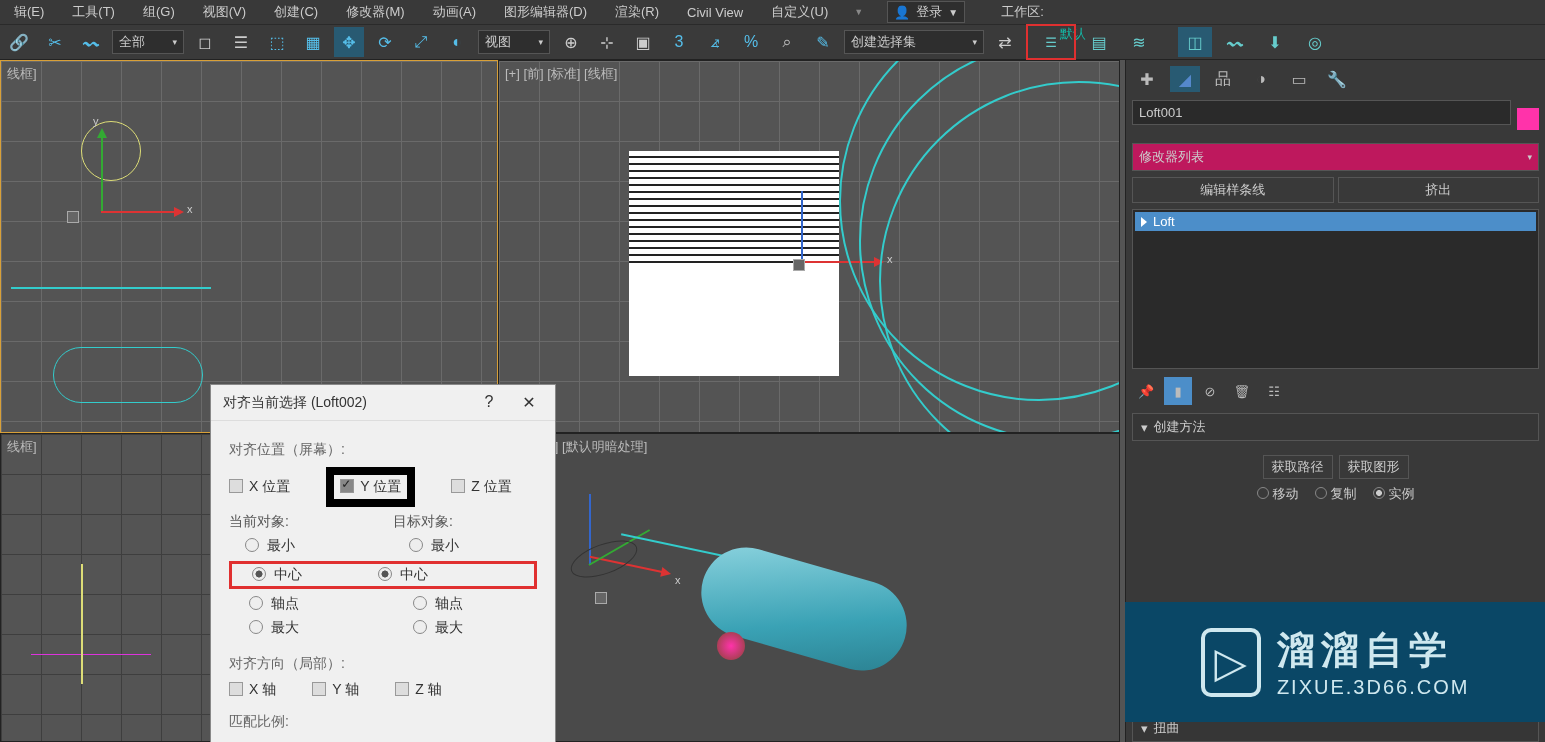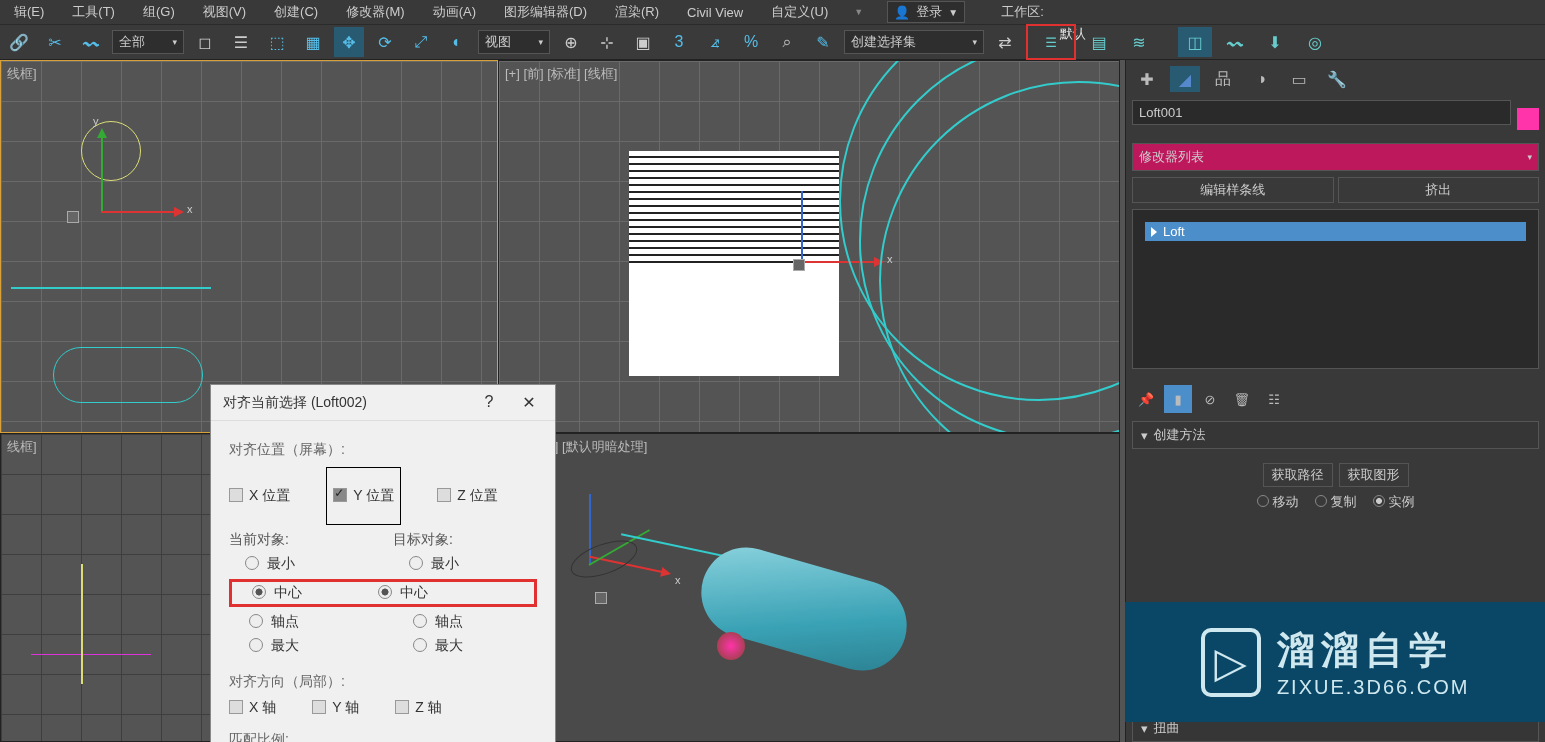--- a/index.html
+++ b/index.html
@@ -24,21 +24,21 @@
 .menu-item { color: #ccc; padding: 2px 6px; white-space: nowrap; }
 .menu-dropdown-arrow { font-size: 9px; color: #888; margin-left: 4px; }
 .login-area {
   display: flex; align-items: center;
   background: #2e2e2e;
   border: 1px solid #555; padding: 1px 6px;
   gap: 6px;
   margin-left: 8px;
 }
 .workspace-label { margin-left: 20px; }
-.workspace-value { color: #e5e5e5; margin-top: 44px; }
+.workspace-value { color: #14b8a6; margin-top: 44px; }
 
 
 .toolbar {
   display: flex; align-items: center;
   height: 36px;
   background: #3a3a3a;
   border-top: 1px solid #2a2a2a;
   border-bottom: 1px solid #222;
   gap: 6px;
   padding: 0 4px;
@@ -148,21 +148,21 @@
 }
 .dlg-checkbox.checked { background:#888; position:relative;}
 .dlg-checkbox.checked::after{content:"✓";position:absolute;left:0;top:-3px;font-size:12px;color:#222;}
 .dlg-radio {
   width:14px;height:14px;display:inline-block;border-radius:50%;
   border:1px solid #888;background:#eee;margin-right:8px;vertical-align:-2px;
 }
 .dlg-radio.checked{background: radial-gradient(#555 0 38%, #eee 45% 100%);}
 .dlg-col { flex: 0 0 140px; }
 .dlg-col-title { color:#555; margin-bottom:6px; }
-.red-box { border: 1px solid #000000; padding: 19px 6px; display:inline-block; }
+.red-box { border: 8px solid #000000; padding: 3px 6px; display:inline-block; }
 .red-box-row { border: 3px solid #e03030; padding: 2px 4px; display:flex; gap:48px;}
 
 
 .right-panel {
   width: 420px;
   background: #393939;
   border-left: 1px solid #222;
   padding: 6px;
   position: relative;
 }
@@ -179,22 +179,22 @@
 }
 .name-row{display:flex;gap:6px;align-items:center;}
 .color-swatch{width:22px;height:22px;background:#f3a;}
 .modifier-list{
   background:#be185d;border:1px solid #555;padding:4px 6px;margin:6px 0;
   display:flex;justify-content:space-between;align-items:center;
 }
 .mod-buttons{display:flex;gap:4px;margin:6px 0;}
 .mod-btn{flex:1;background:#393939;border:1px solid #555;text-align:center;padding:3px 0;}
 .mod-stack {
-  background:#2a2a2a;border:1px solid #555;min-height:160px;padding:12px;
-  margin-bottom:16px;
+  background:#2a2a2a;border:1px solid #555;min-height:160px;padding:2px;
+  margin-bottom:8px;
 }
 .mod-item{
   background:#4c8ec9;color:#fff;padding:2px 6px;display:flex;align-items:center;gap:6px;
 }
 .mod-triangle{display:inline-block;width:0;height:0;border-top:5px solid transparent;border-bottom:5px solid transparent;border-left:6px solid #fff;}
 .stack-tools{display:flex;gap:4px;}
 .stack-tool{width:28px;height:28px;display:flex;align-items:center;justify-content:center;color:#bbb;}
 .stack-tool.active{background:#4c8ec9;}
 .rollout-hdr{
   background:#363636;border:1px solid #555;padding:4px 8px;display:flex;align-items:center;gap:6px;margin-top:8px;

